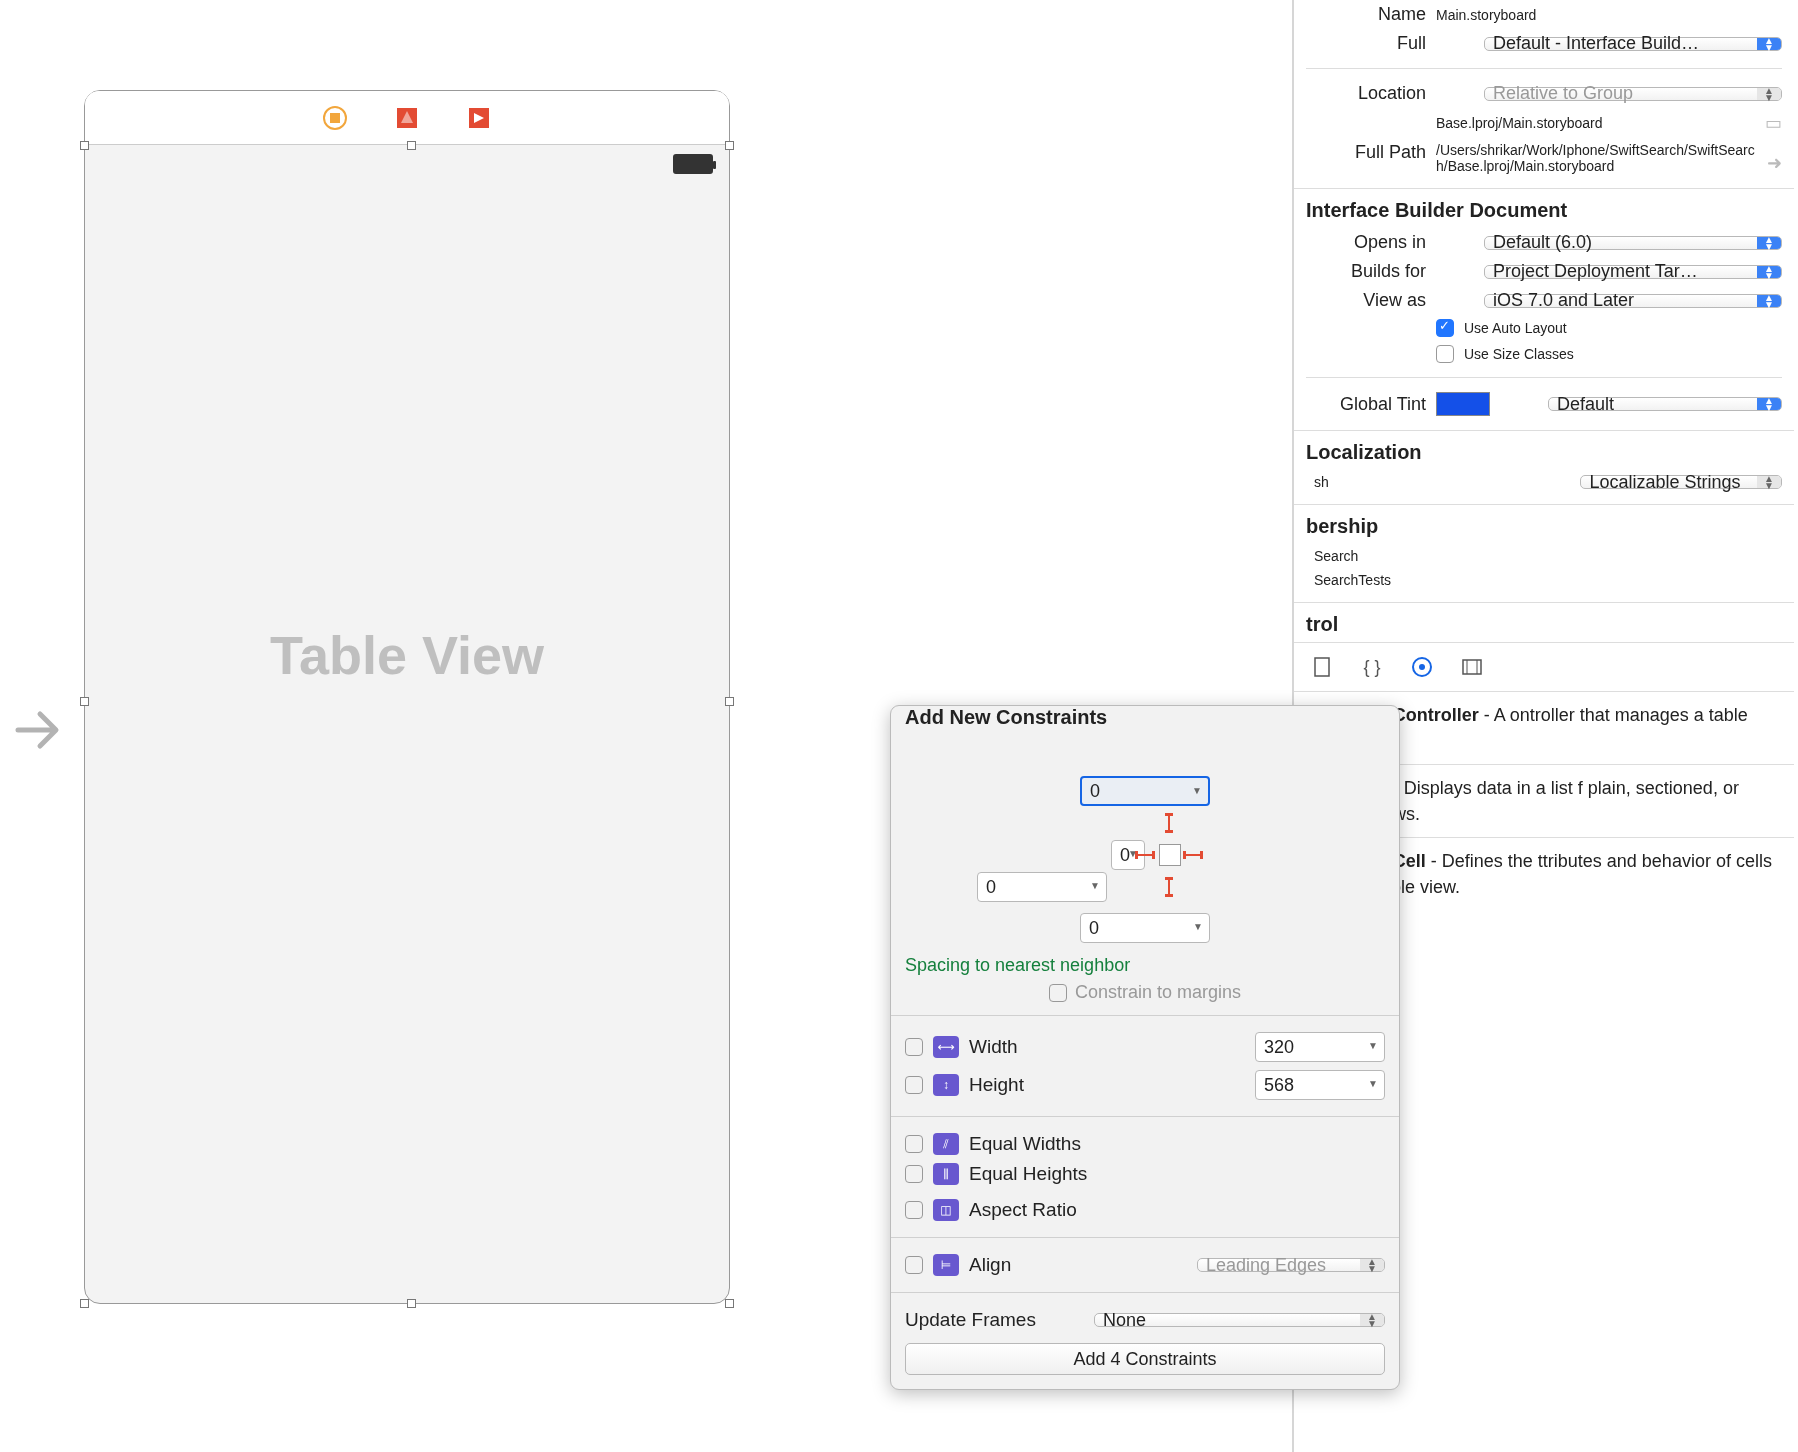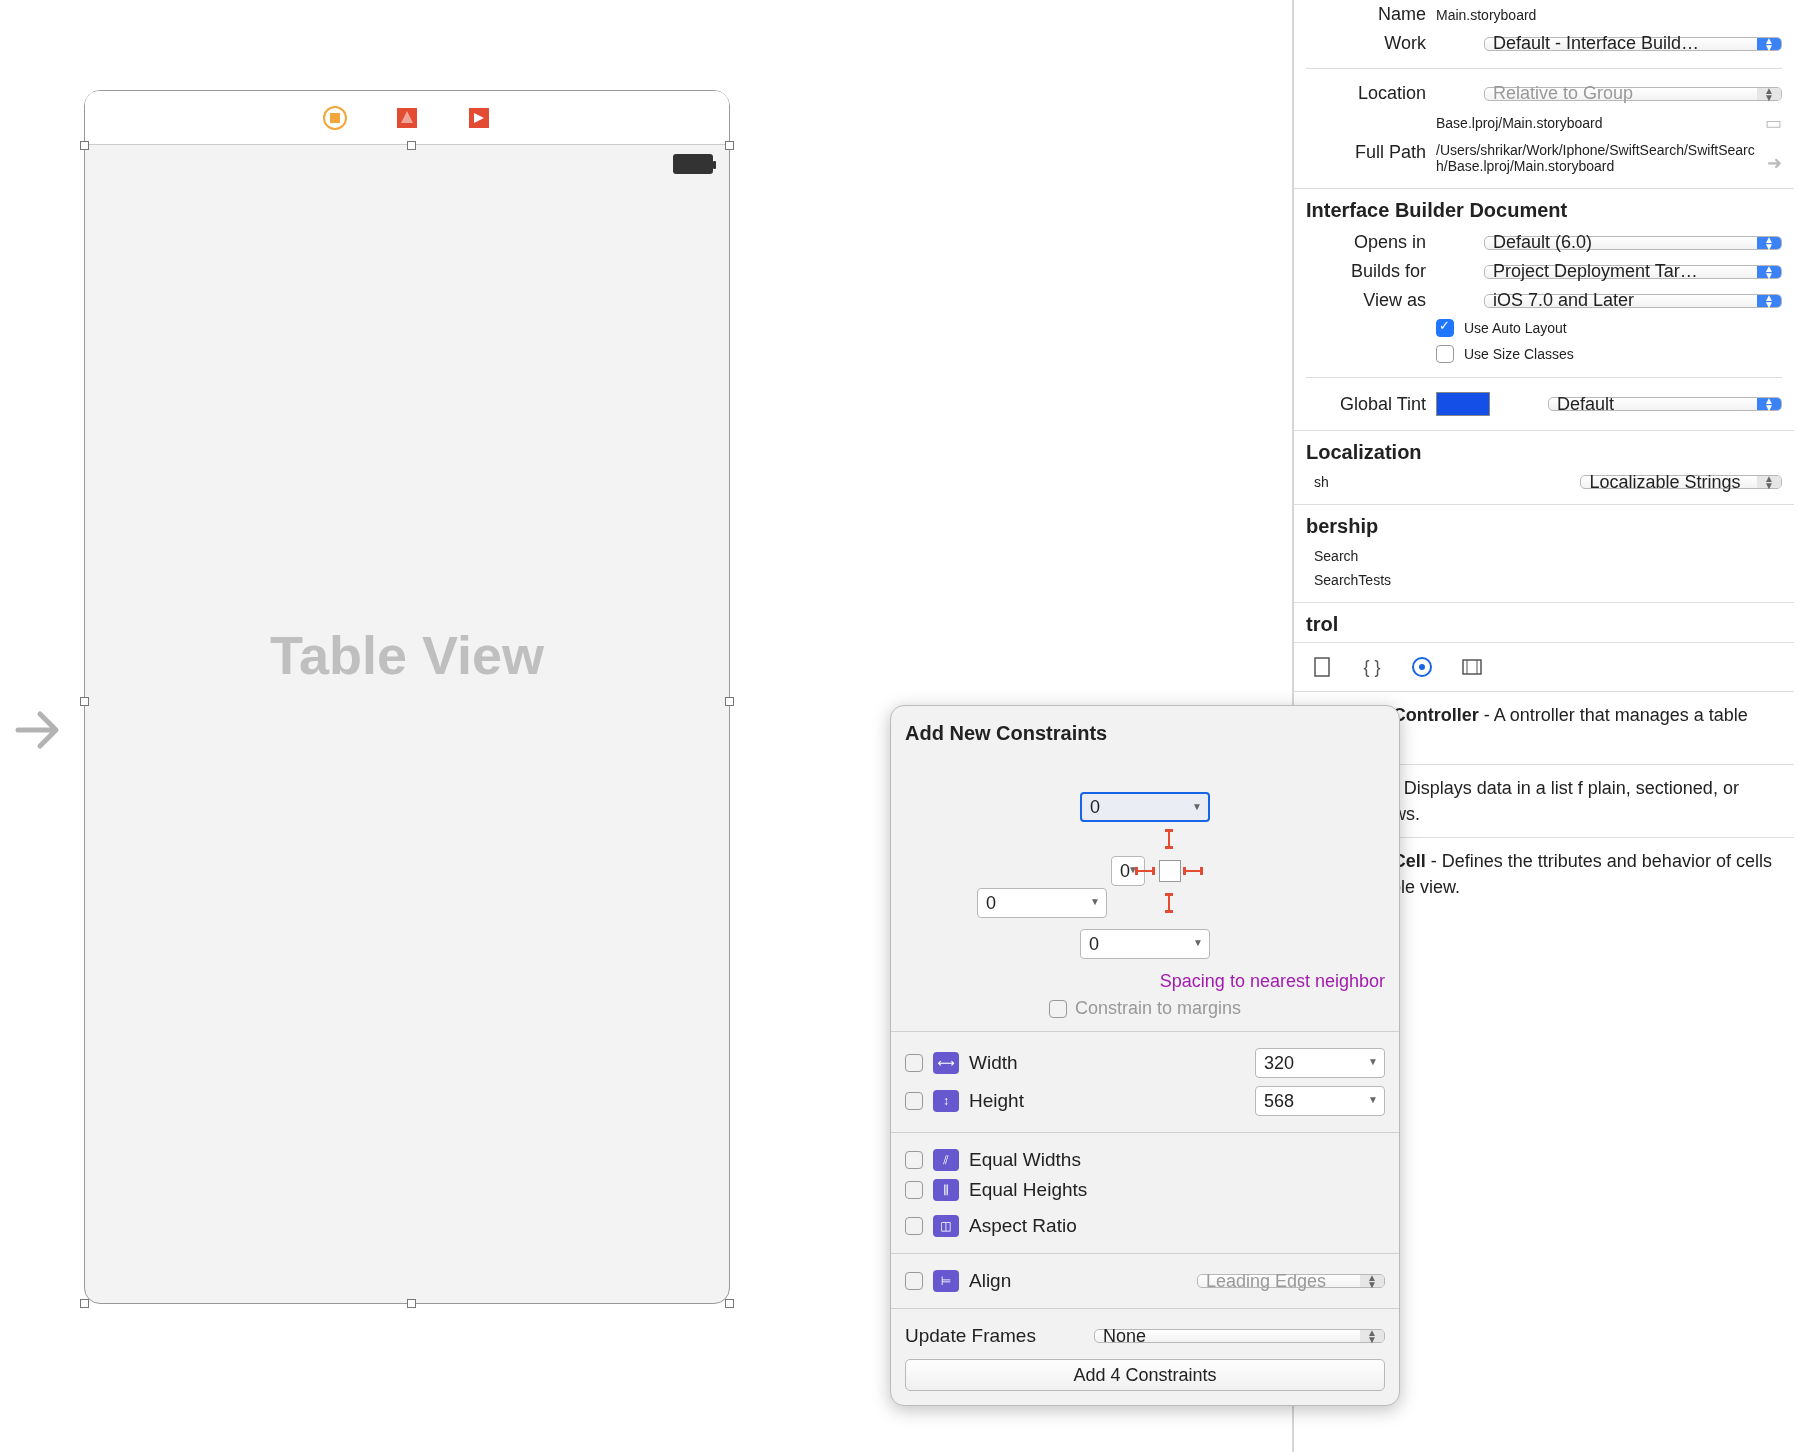--- a/index.html
+++ b/index.html
@@ -32,32 +32,32 @@
 .chk.on::after { content: "✓"; color: #fff; font-size: 13px; position: absolute; left: 2px; top: -2px; }
 .txt { font-size: 14px; }
 .colorwell { width: 54px; height: 24px; border: 1px solid #888; background: #1450e8; }
 .sep { height: 1px; background: #ddd; margin: 10px 12px; }
 .help-icons { display:flex; gap:26px; padding:12px 16px; border-top:1px solid #ddd; }
 .help-icons .hi { width:24px; height:24px; display:flex; align-items:center; justify-content:center; color:#555; }
 .lib-item { padding: 10px 12px; border-top: 1px solid #ddd; font-size: 18px; line-height: 1.45; }
 .lib-item b { font-weight: 600; }
 
 
-.popover { position: absolute; left: 890px; top: 705px; width: 510px; background: #f2f2f2; border: 1px solid #bbb; border-radius: 14px; box-shadow: 0 4px 18px rgba(0,0,0,0.25); padding: 16px 14px 14px; }
+.popover { position: absolute; left: 890px; top: 705px; width: 510px; background: #f2f2f2; border: 1px solid #bbb; border-radius: 9px; box-shadow: 0 4px 18px rgba(0,0,0,0.25); padding: 0 14px 14px; }
 .pop-title { font-weight: 700; font-size: 20px; margin-bottom: 12px; }
 .spacing-grid { display: grid; grid-template-columns: 130px 20px 20px 20px 130px; grid-template-rows: 36px 20px 36px 20px 36px; justify-content: center; align-items: center; gap: 4px; }
 .spin { height: 30px; border: 1px solid #b8b8b8; border-radius: 4px; display: flex; align-items: center; padding: 0 24px 0 8px; background:#fff; position: relative; font-size: 18px; }
 .spin.sel { border: 2px solid #1565e5; background:#cfe0ff33; }
 .spin .car { position: absolute; right: 6px; top: 7px; color:#666; font-size:10px; }
 .tbar-h { width: 20px; height: 8px; border-left:3px solid #e34b33; border-right:3px solid #e34b33; position:relative; }
 .tbar-h::after { content:""; position:absolute; left:0; right:0; top:3px; height:2px; background:#e34b33; }
 .tbar-v { height: 20px; width: 8px; border-top:3px solid #e34b33; border-bottom:3px solid #e34b33; position:relative; margin:0 auto; }
 .tbar-v::after { content:""; position:absolute; top:0; bottom:0; left:3px; width:2px; background:#e34b33; }
 .center-box { width: 22px; height: 22px; border:1px solid #999; background:#fff; margin:0 auto; }
-.spacing-note { text-align:right; color:#a21caf; font-size:18px; margin-top:8px; }
+.spacing-note { text-align:left; color:#15803d; font-size:18px; margin-top:8px; }
 .margin-note { text-align:center; color:#999; font-size:18px; margin-top:6px; display:flex; justify-content:center; align-items:center; gap:8px; }
 .pop-sep { height:1px; background:#d0d0d0; margin:12px -14px; }
 .dim-row { display:flex; align-items:center; gap:10px; padding:4px 0; }
 .dim-row .chk { flex:none; }
 .dim-icon { width:26px; height:22px; background:#6858cf; border-radius:4px; flex:none; display:flex; align-items:center; justify-content:center; color:#fff; font-size:12px; }
 .dim-label { flex:1; font-size:19px; }
 .dim-val { width:130px; }
 .btn-wide { width:100%; height:32px; border:1px solid #b8b8b8; border-radius:5px; background:linear-gradient(#fff,#f0f0f0); font-size:18px; display:flex; align-items:center; justify-content:center; margin-top:8px; }
 </style>
 </head>
@@ -108,21 +108,21 @@
     <div class="sel-dot" style="right:-5px; bottom:-5px;"></div>
   </div>
 </div>
 
 <div class="inspector">
   <div class="row">
       <div class="lbl">Name</div>
       <div class="txt">Main.storyboard</div>
     </div>
   <div class="row">
-      <div class="lbl">Work</div>
+      <div class="lbl">Full</div>
       <div class="select">
         <span>Default - Interface Build…</span>
         <span class="arrows">▲<br>▼</span>
       </div>
     </div>
   <div class="sep"></div>
   <div class="row">
       <div class="lbl">Location</div>
       <div class="select gray">
         <span style="color:#999">Relative to Group</span>

